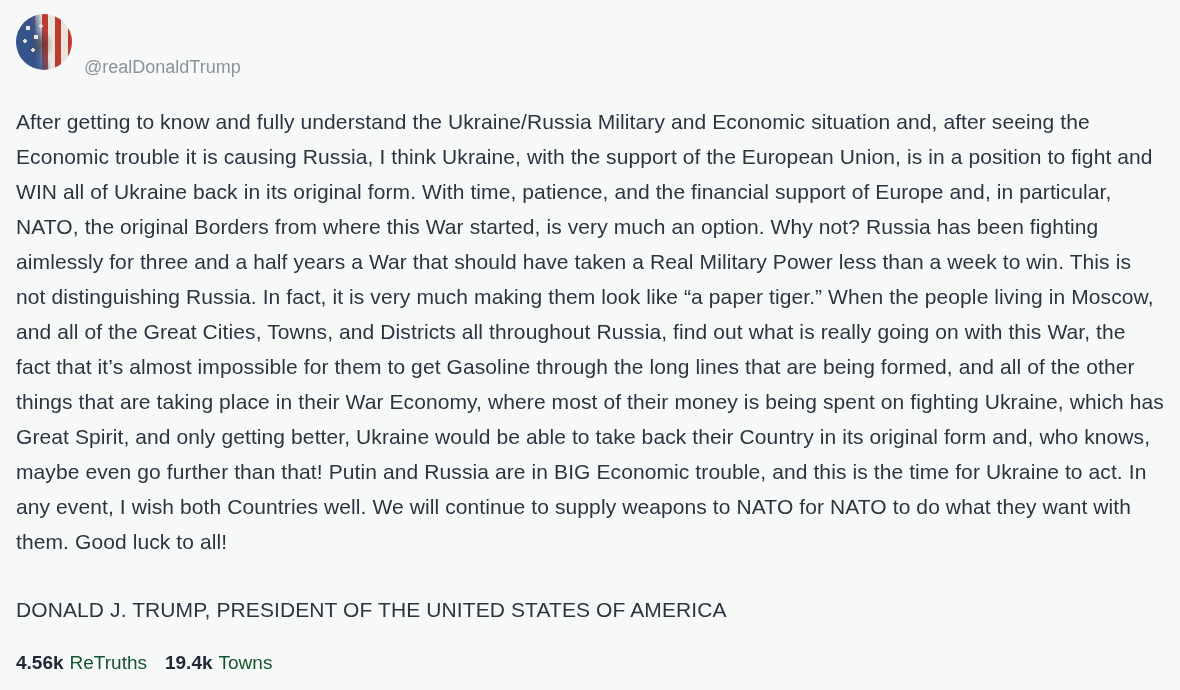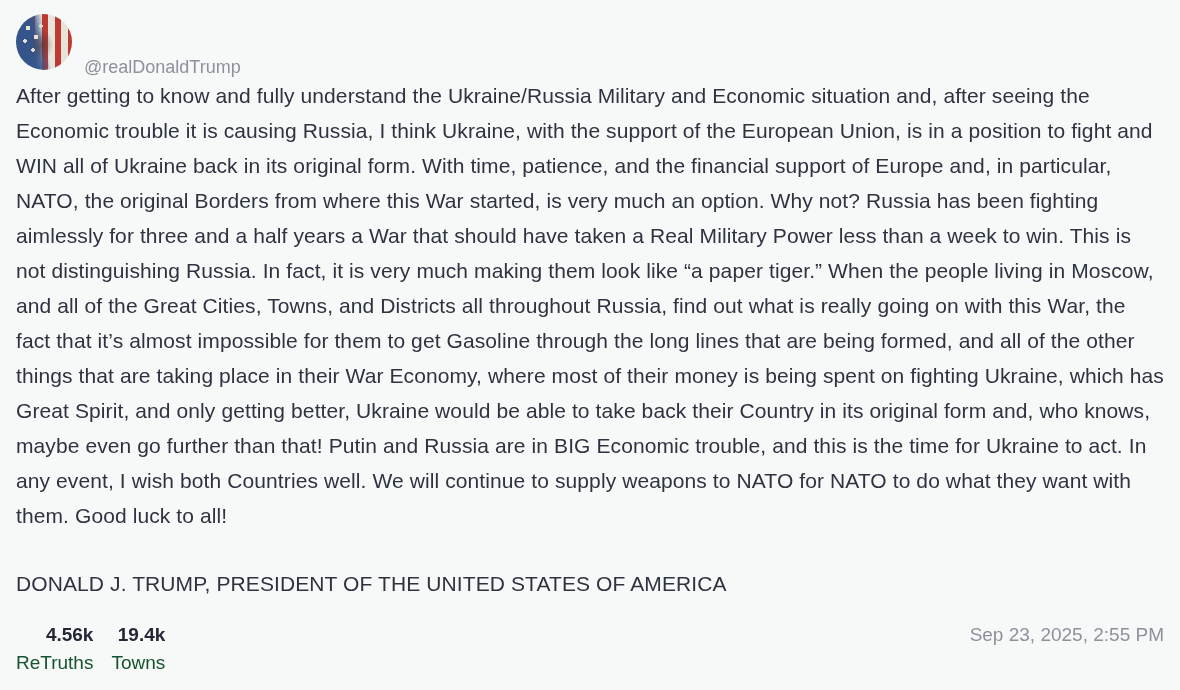--- a/index.html
+++ b/index.html
@@ -59,20 +59,21 @@
     justify-content: center;
   }
   .handle {
     font-size: 18px;
     color: #8d919c;
     cursor: pointer;
     margin-top: 40px;
   }
   
   .body-text {
+    margin-top: 26px;
     font-size: 21px;
     line-height: 35px;
     color: #2e3340;
     letter-spacing: 0.1px;
   }
   .signature {
     margin-top: 33px;
     font-size: 21px;
     line-height: 35px;
     color: #2e3340;
@@ -81,21 +82,21 @@
   
   .footer {
     margin-top: auto;
     display: flex;
     align-items: baseline;
     justify-content: space-between;
     font-size: 19px;
     padding-bottom: 4px;
   }
   .stats { display: flex; align-items: baseline; gap: 18px; }
-  .stat { display: flex; align-items: flex-end; gap: 6px; cursor: pointer; flex-direction: column; }
+  .stat { display: flex; align-items: flex-end; gap: 6px; cursor: pointer; }
   .stat-count { font-weight: bold; color: #232736; }
   .stat-label { color: #14532d; }
   .timestamp { color: #8d919c; cursor: pointer; }
 </style>
 </head>
 <body>
 
 <div class="post">
 
   <div class="header">
@@ -113,16 +114,15 @@
     <div class="stats">
       <span class="stat">
         <span class="stat-count">4.56k</span>
         <span class="stat-label">ReTruths</span>
       </span>
       <span class="stat">
         <span class="stat-count">19.4k</span>
         <span class="stat-label">Towns</span>
       </span>
     </div>
-    <span class="timestamp">Sep 23, 2025, 2:55 PM</span>
   </div>
 
 </div>
 
 </body></html>

